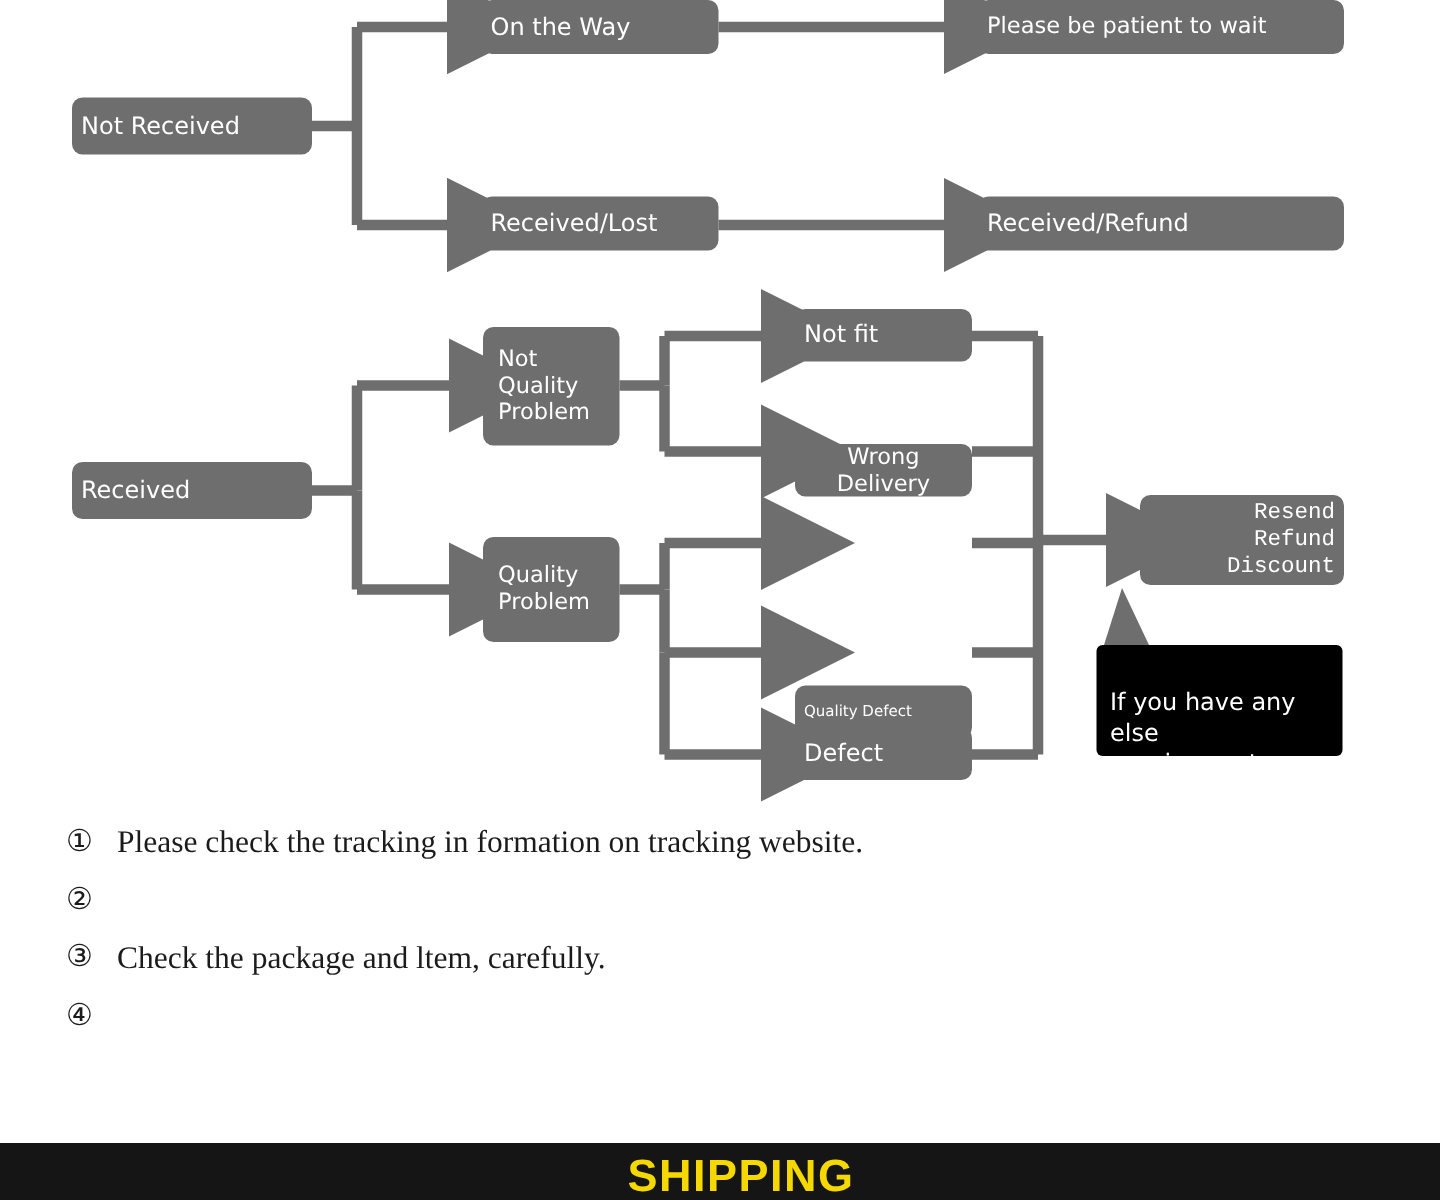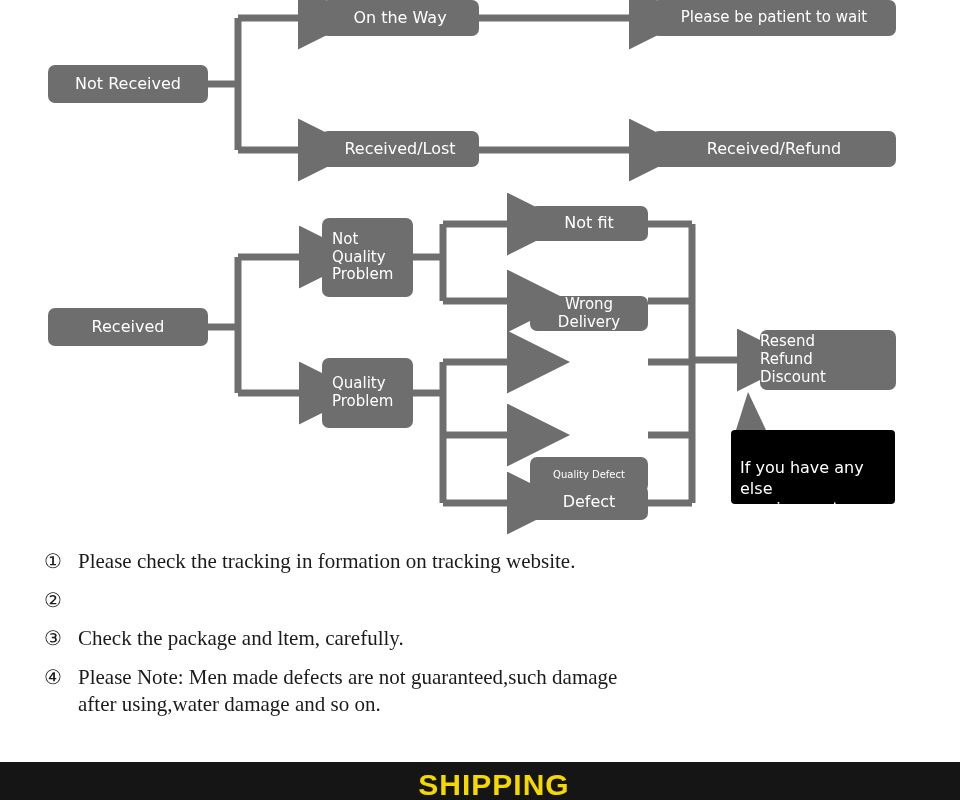--- a/index.html
+++ b/index.html
@@ -20,21 +20,20 @@
     width: 960px;
     height: 800px;
   }
   .node {
     position: absolute;
     background: #6e6e6e;
     color: #ffffff;
     border-radius: 7px;
     display: flex;
     align-items: center;
-    justify-content: center;
     text-align: center;
     font-family: "DejaVu Sans", sans-serif;
     line-height: 1.18;
     box-sizing: border-box;
     padding: 2px 6px;
   }
   .node.multiline {
     display: flex;
     flex-direction: column;
     align-items: flex-start;
@@ -215,21 +214,21 @@
 
   <div class="node" style="left:530px;top:417px;width:118px;height:35px;font-size:10px;margin-top:40px;">
     <span>Quality Defect</span>
   </div>
 
   <div class="node" style="left:530px;top:485px;width:118px;height:35px;font-size:16px;">
     <span>Defect</span>
   </div>
 
   <div class="node multiline" style="left:760px;top:330px;width:136px;height:60px;font-size:15px;align-items:center;text-align:center;padding-left:0;">
-    <span style="width:100%;text-align:left;">Resend
+    <span style="width:100%;text-align:right;font-family:Liberation Mono, monospace;">Resend
 Refund
 Discount</span>
   </div>
 
   <div class="callout" style="left:731px;top:430px;width:164px;height:74px;">
     <span>If you have any else
 requirements you
 could also tell us</span>
   </div>
 
@@ -240,21 +239,19 @@
     </div>
     <div class="note-row">
       <div class="note-num">②</div>
     </div>
     <div class="note-row">
       <div class="note-num">③</div>
       <div class="note-text">Check the package and ltem, carefully.</div>
     </div>
     <div class="note-row">
       <div class="note-num">④</div>
-      <div class="note-text">Please Note: Men made defects  are not guaranteed,such damage
-after using,water damage and so on.</div>
     </div>
   </div>
 
   <div class="footer-band"></div>
   <div class="footer-title">SHIPPING</div>
 
 </div>
 
 </body></html>

